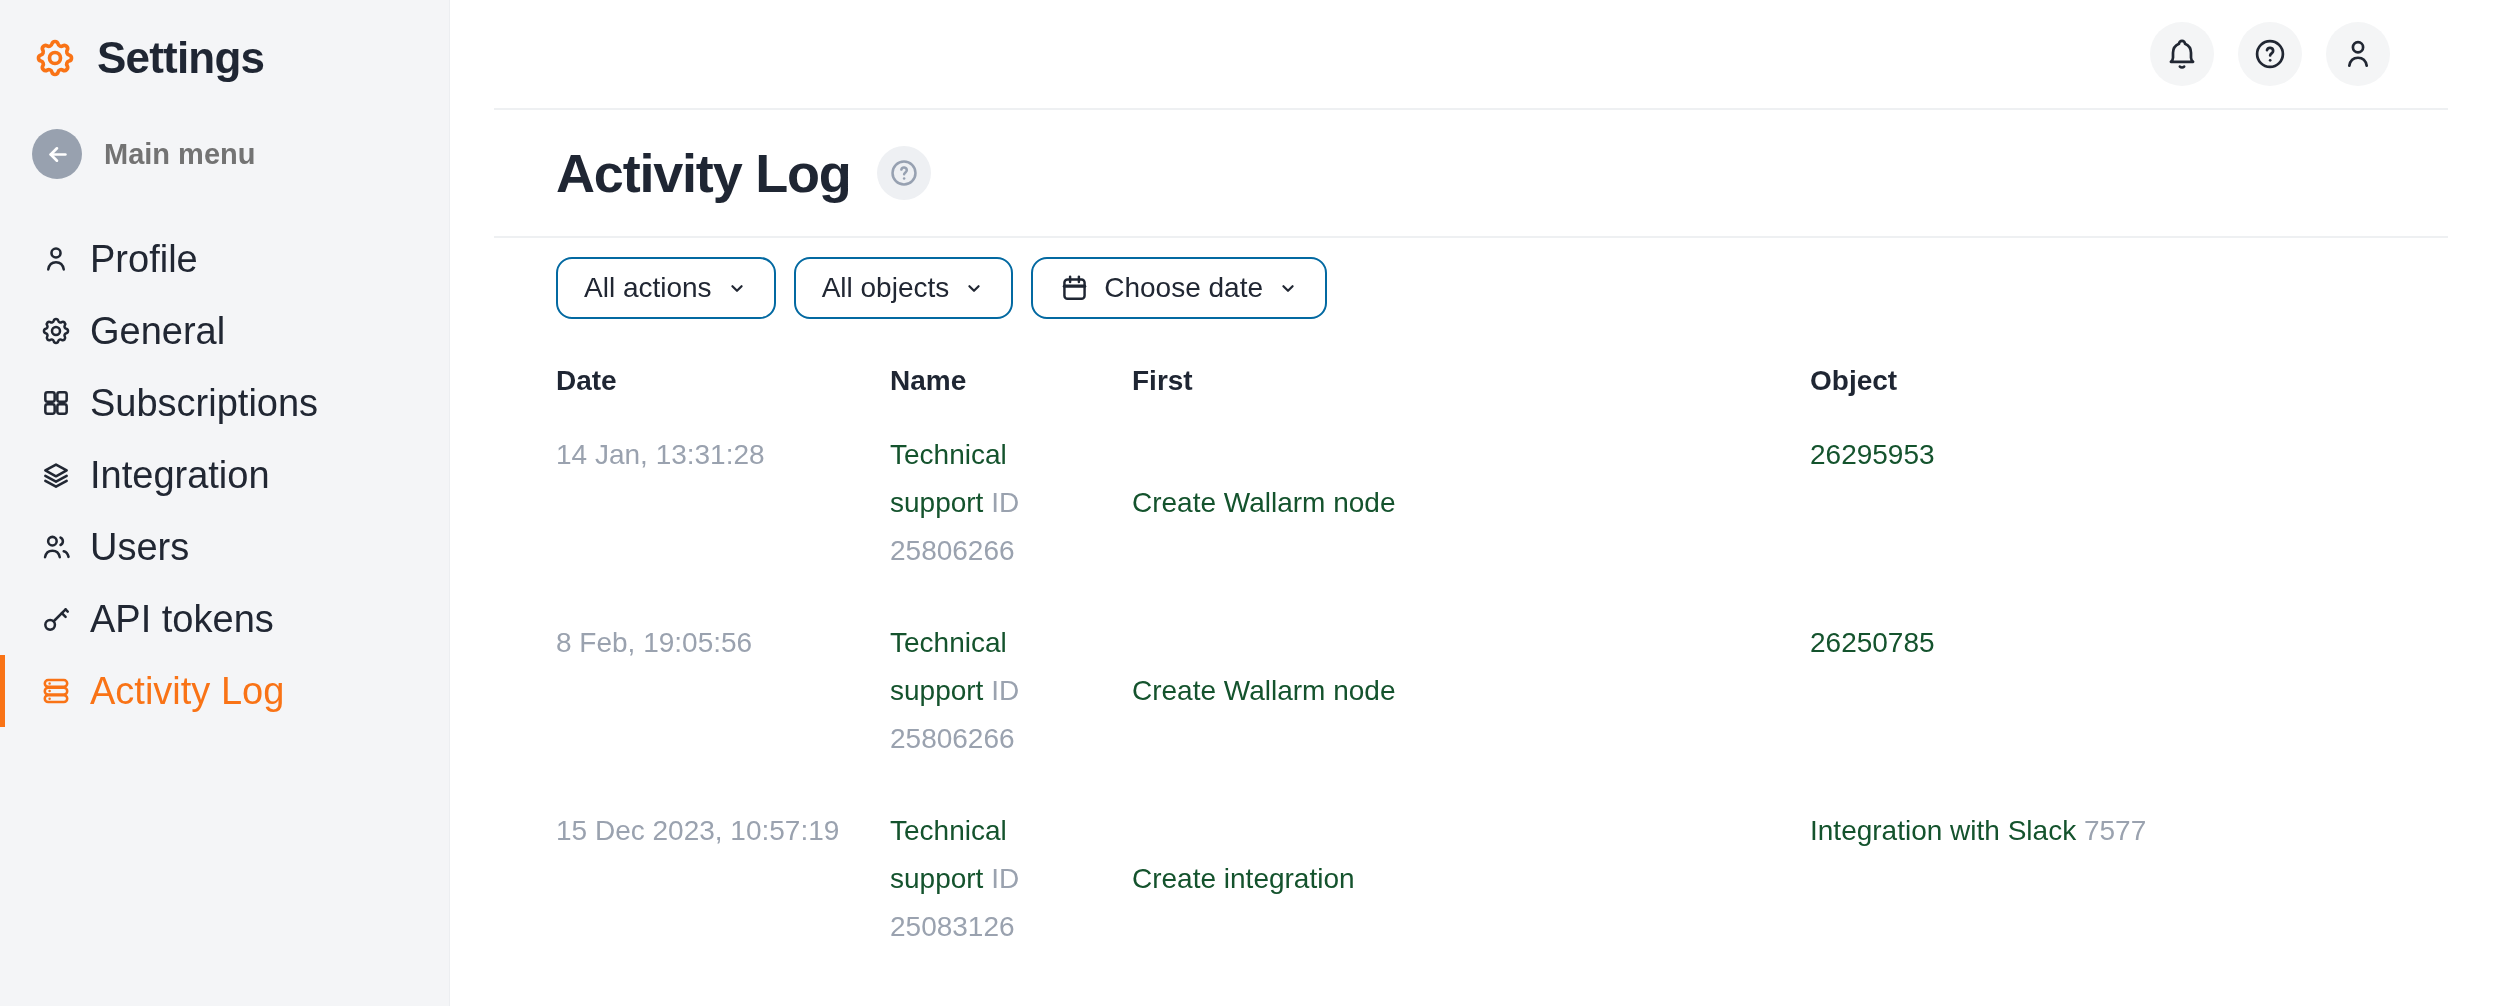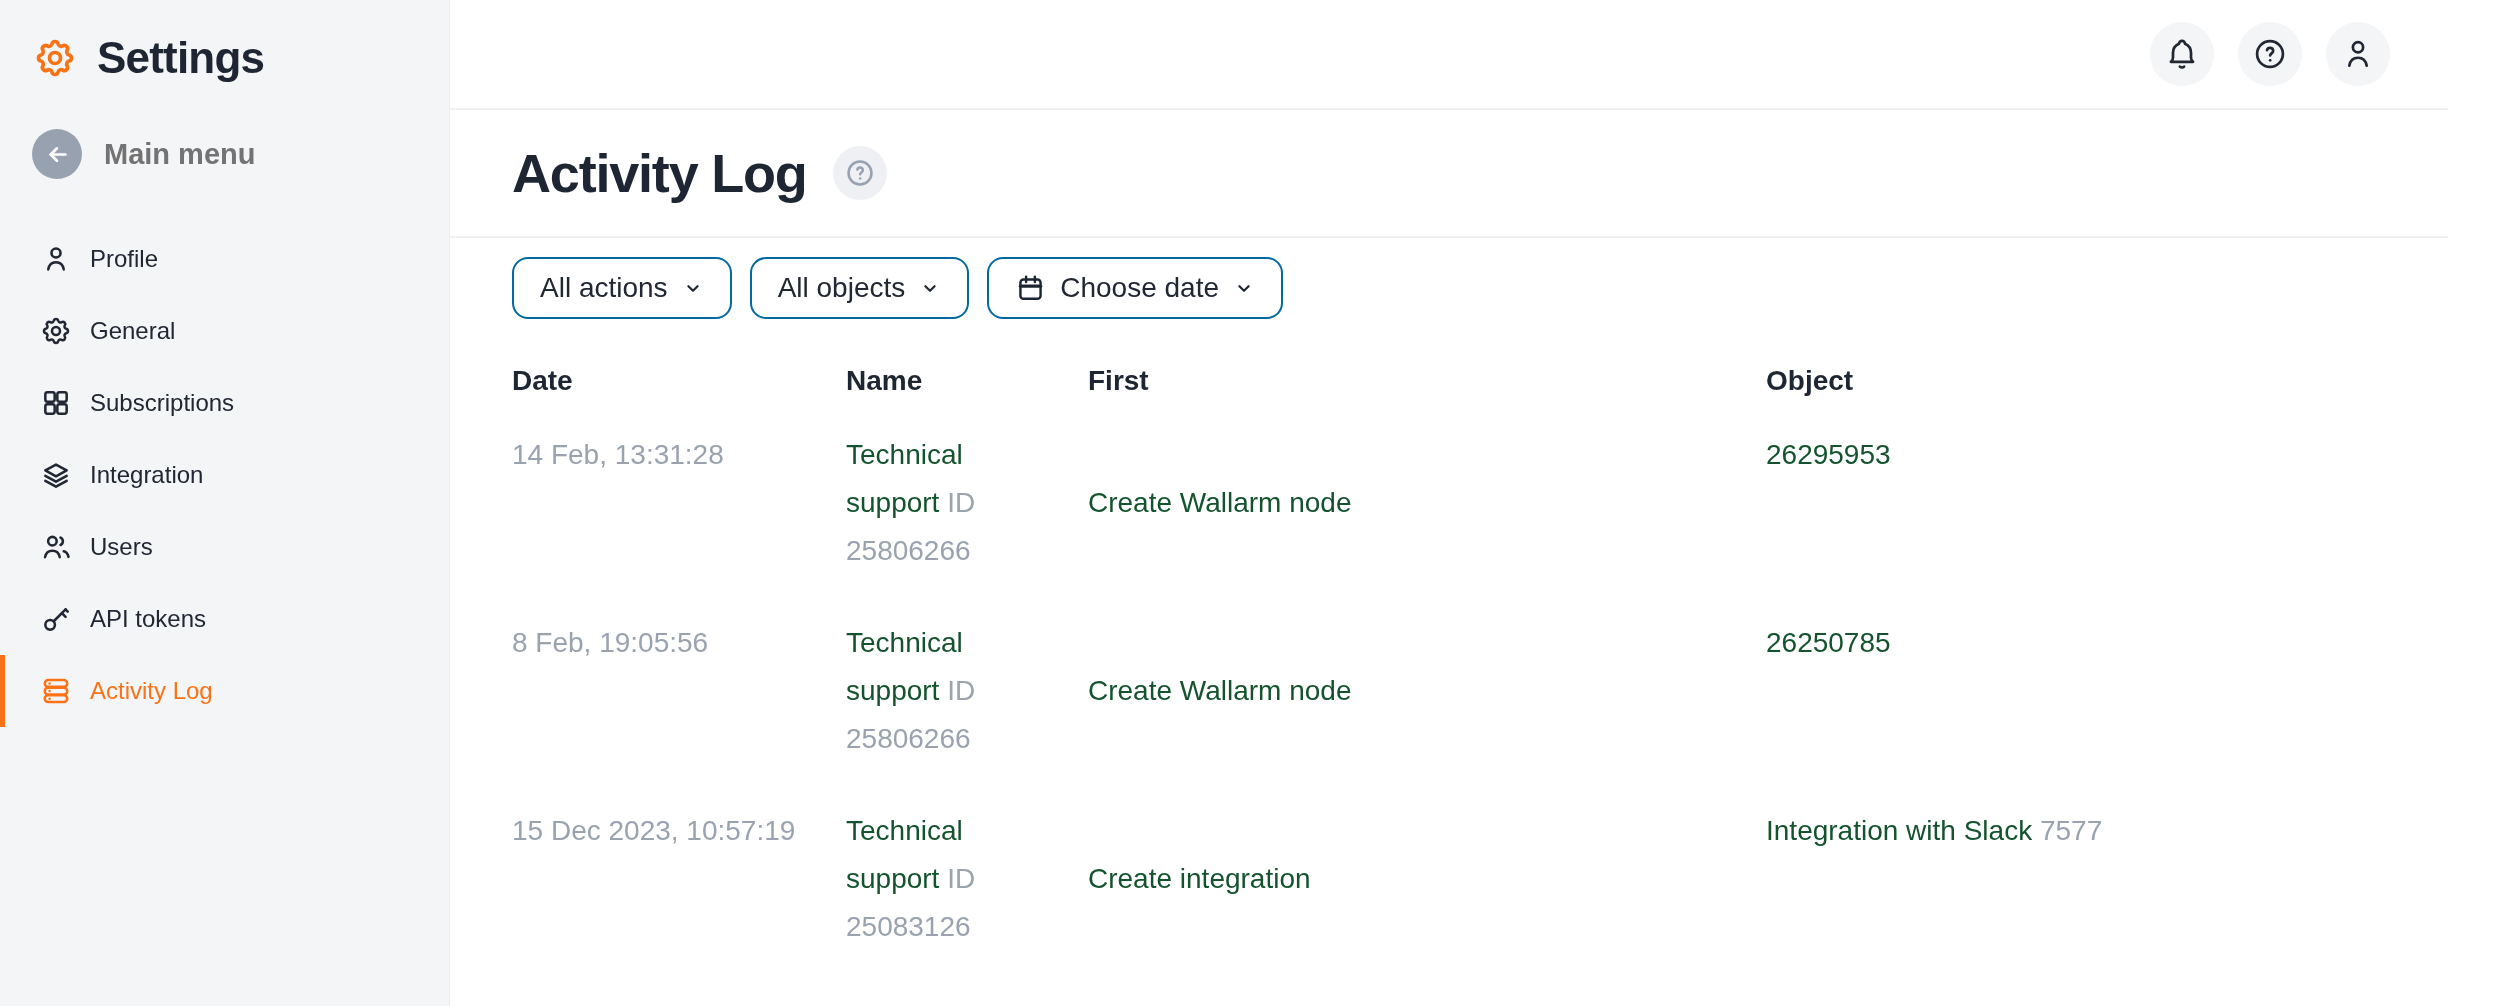--- a/index.html
+++ b/index.html
@@ -3,21 +3,21 @@
 <meta charset="utf-8">
 <style>
   * { box-sizing: border-box; }
   html, body { margin: 0; padding: 0; }
   body {
     width: 2516px; height: 1006px; overflow: hidden;
     font-family: "Liberation Sans", "DejaVu Sans", sans-serif;
     background: #ffffff; color: #212733;
     -webkit-font-smoothing: antialiased;
   }
-  .app { display: flex; width: 2448px; height: 1006px; }
+  .app { display: flex; width: 2448px; height: 1006px; gap: 44px; }
 
   
   .sidebar {
     width: 450px; min-width: 450px; height: 100%;
     background: #F4F5F7; border-right: 1px solid #ECEEF1;
     position: relative;
   }
   .logo-row { display: flex; align-items: center; gap: 20px; padding: 33px 0 0 33px; }
   .logo-row svg { width: 44px; height: 44px; color: #F97316; flex: none; }
   .sidebar-title { font-size: 44px; font-weight: 700; letter-spacing: -0.8px; color: #1F2633; }
@@ -26,21 +26,21 @@
   .back-circle {
     width: 50px; height: 50px; border-radius: 50%; background: #98A1AF;
     display: flex; align-items: center; justify-content: center; flex: none;
   }
   .back-circle svg { width: 27px; height: 27px; color: #ffffff; }
   .back-label { font-size: 29px; font-weight: 700; color: #737373; }
 
   .menu { margin-top: 44px; display: flex; flex-direction: column; }
   .menu-item {
     position: relative; height: 72px; display: flex; align-items: center;
-    gap: 18px; padding-left: 40px; font-size: 24px; color: #212733; cursor: pointer;
+    gap: 18px; padding-left: 40px; font-size: 38px; color: #212733; cursor: pointer;
   }
   .menu-item svg { width: 32px; height: 32px; flex: none; }
   .menu-item.active { color: #F97316; }
   .menu-item.active::before {
     content: ""; position: absolute; left: 0; top: 0; bottom: 0;
     width: 5px; background: #F97316;
   }
 
   
   .main { flex: 1; display: flex; flex-direction: column; min-width: 0; }
@@ -262,21 +262,21 @@
       <div class="table">
 
         <div class="tr thead">
           <div class="th">Date</div>
           <div class="th">Name</div>
           <div class="th">First</div>
           <div class="th">Object</div>
         </div>
 
         <div class="tr trow">
-          <div class="td muted">14 Feb, 13:31:28</div>
+          <div class="td muted">14 Jan, 13:31:28</div>
           <div class="td"><span class="dark">Technical support</span> <span class="muted">ID 25806266</span></div>
           <div class="td dark">Create Wallarm node</div>
           <div class="td"><span class="dark">26295953</span> <span class="muted"></span></div>
         </div>
 
         <div class="tr trow">
           <div class="td muted">8 Feb, 19:05:56</div>
           <div class="td"><span class="dark">Technical support</span> <span class="muted">ID 25806266</span></div>
           <div class="td dark">Create Wallarm node</div>
           <div class="td"><span class="dark">26250785</span> <span class="muted"></span></div>

